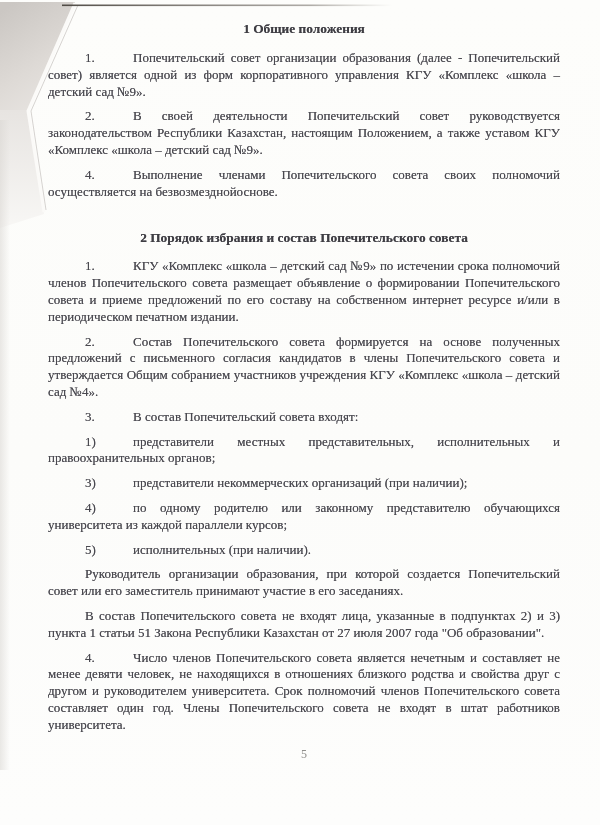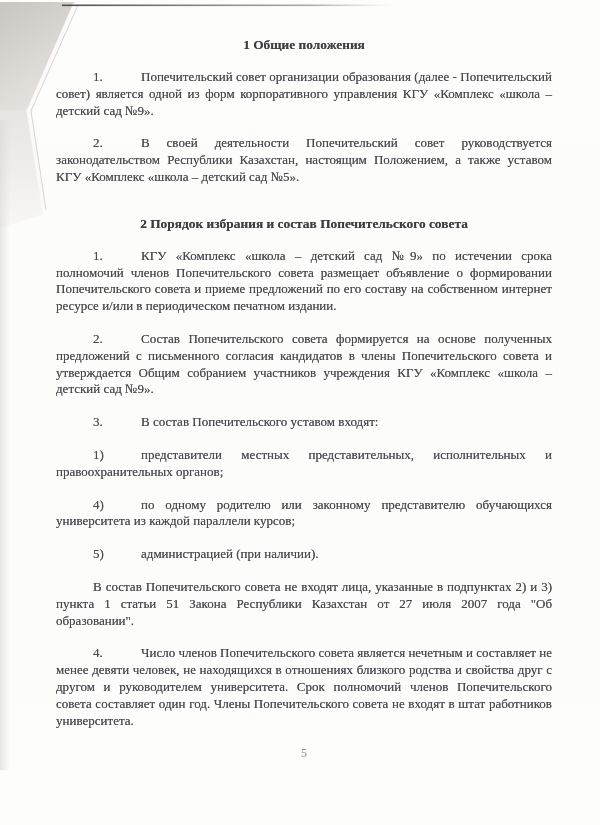--- a/index.html
+++ b/index.html
@@ -16,21 +16,21 @@
     font-family: "Liberation Serif", "DejaVu Serif", serif;
   }
   .scan-artifacts {
     position: absolute;
     top: 0; left: 0;
     z-index: 0;
     pointer-events: none;
   }
   .doc-content {
     position: absolute;
-    top: 36px;
+    top: 20px;
     left: 40px;
     width: 528px;
     z-index: 1;
     color: #4a4950;
     font-size: 13px;
     line-height: 16.8px;
     text-align: justify;
     text-shadow: 0 0 0.35px rgba(74,73,80,0.75);
   }
   .section-heading {
@@ -39,21 +39,21 @@
     font-size: 13.4px;
     font-weight: bold;
     color: #3e3d43;
     line-height: 17px;
   }
   .section-heading.second {
     margin-top: 29px;
     margin-bottom: 12px;
   }
   .para {
-    margin: 16px;
+    margin: 8px;
     text-indent: 37px;
   }
   .num {
     display: inline-block;
     width: 48px;
     text-indent: 0;
   }
   .page-number {
     margin-top: 12px;
     text-align: center;
@@ -98,29 +98,32 @@
     <polyline points="78,5 31,111 46,210" fill="none" stroke="#c5c1bd" stroke-width="1" opacity="0.7"></polyline>
 
     <rect x="62" y="4.5" width="330" height="1.6" fill="url(#gradTopLine)"></rect>
   </svg>
 
   <div class="doc-content">
 
     <h2 class="section-heading">1 Общие положения</h2>
 
     <p class="para"><span class="num">1.</span><span>Попечительский совет организации образования (далее - Попечительский совет) является одной из форм корпоративного управления КГУ «Комплекс «школа – детский сад №9».</span></p>
-    <p class="para"><span class="num">2.</span><span>В своей деятельности Попечительский совет руководствуется законодательством Республики Казахстан, настоящим Положением, а также уставом КГУ «Комплекс «школа – детский сад №5».</span></p>
+    <p class="para"><span class="num">2.</span><span>В своей деятельности Попечительский совет руководствуется законодательством Республики Казахстан, настоящим Положением, а также уставом КГУ «Комплекс «школа – детский сад №9».</span></p>
+    <p class="para"><span class="num">4.</span><span>Выполнение членами Попечительского совета своих полномочий осуществляется на безвозмезднойоснове.</span></p>
 
     <h2 class="section-heading second">2 Порядок избрания и состав Попечительского совета</h2>
 
     <p class="para"><span class="num">1.</span><span>КГУ «Комплекс «школа – детский сад №9» по истечении срока полномочий членов Попечительского совета размещает объявление о формировании Попечительского совета и приеме предложений по его составу на собственном интернет ресурсе и/или в периодическом печатном издании.</span></p>
-    <p class="para"><span class="num">2.</span><span>Состав Попечительского совета формируется на основе полученных предложений с письменного согласия кандидатов в члены Попечительского совета и утверждается Общим собранием участников учреждения КГУ «Комплекс «школа – детский сад №9».</span></p>
-    <p class="para"><span class="num">3.</span><span>В состав Попечительского уставом входят:</span></p>
+    <p class="para"><span class="num">2.</span><span>Состав Попечительского совета формируется на основе полученных предложений с письменного согласия кандидатов в члены Попечительского совета и утверждается Общим собранием участников учреждения КГУ «Комплекс «школа – детский сад №4».</span></p>
+    <p class="para"><span class="num">3.</span><span>В состав Попечительский совета входят:</span></p>
     <p class="para"><span class="num">1)</span><span>представители местных представительных, исполнительных и правоохранительных органов;</span></p>
+    <p class="para"><span class="num">3)</span><span>представители некоммерческих организаций (при наличии);</span></p>
     <p class="para"><span class="num">4)</span><span>по одному родителю или законному представителю обучающихся университета из каждой параллели курсов;</span></p>
-    <p class="para"><span class="num">5)</span><span>администрацией (при наличии).</span></p>
+    <p class="para"><span class="num">5)</span><span>исполнительных (при наличии).</span></p>
+    <p class="para"><span>Руководитель организации образования, при которой создается Попечительский совет или его заместитель принимают участие в его заседаниях.</span></p>
     <p class="para"><span>В состав Попечительского совета не входят лица, указанные в подпунктах 2) и 3) пункта 1 статьи 51 Закона Республики Казахстан от 27 июля 2007 года "Об образовании".</span></p>
     <p class="para"><span class="num">4.</span><span>Число членов Попечительского совета является нечетным и составляет не менее девяти человек, не находящихся в отношениях близкого родства и свойства друг с другом и руководителем университета. Срок полномочий членов Попечительского совета составляет один год. Члены Попечительского совета не входят в штат работников университета.</span></p>
 
     <div class="page-number">5</div>
   </div>
 
 </div>
 
 </body></html>

